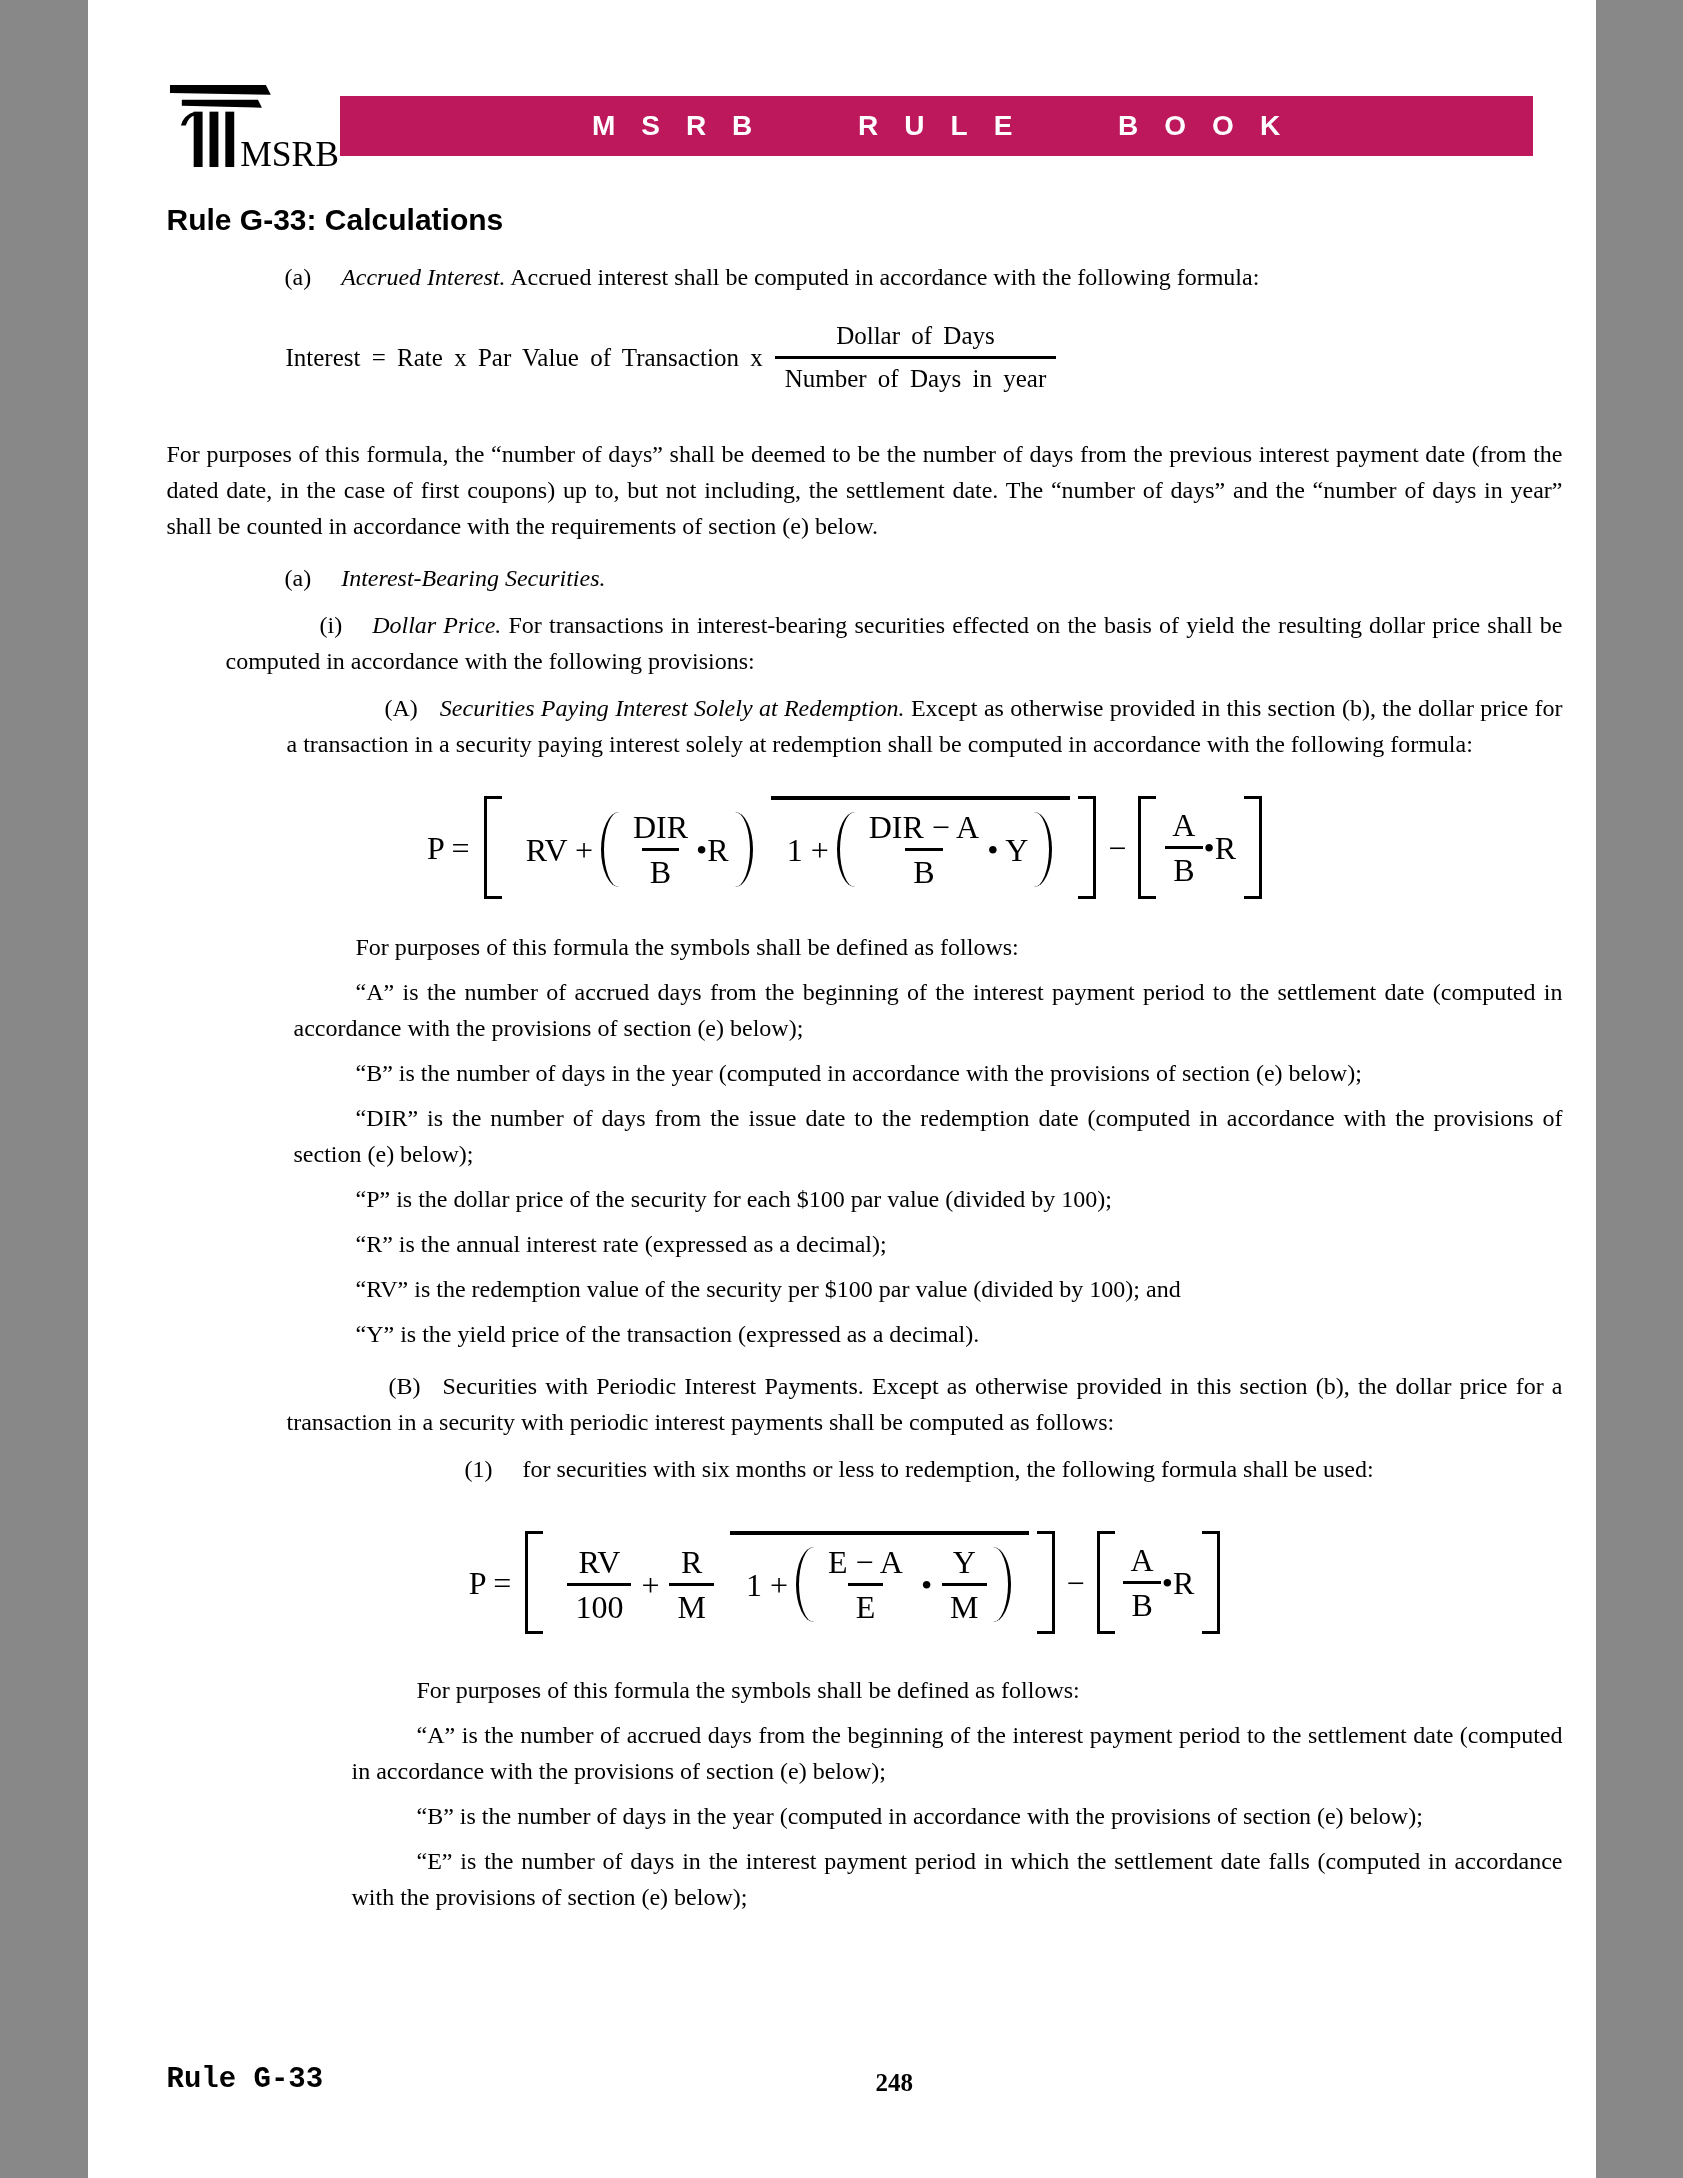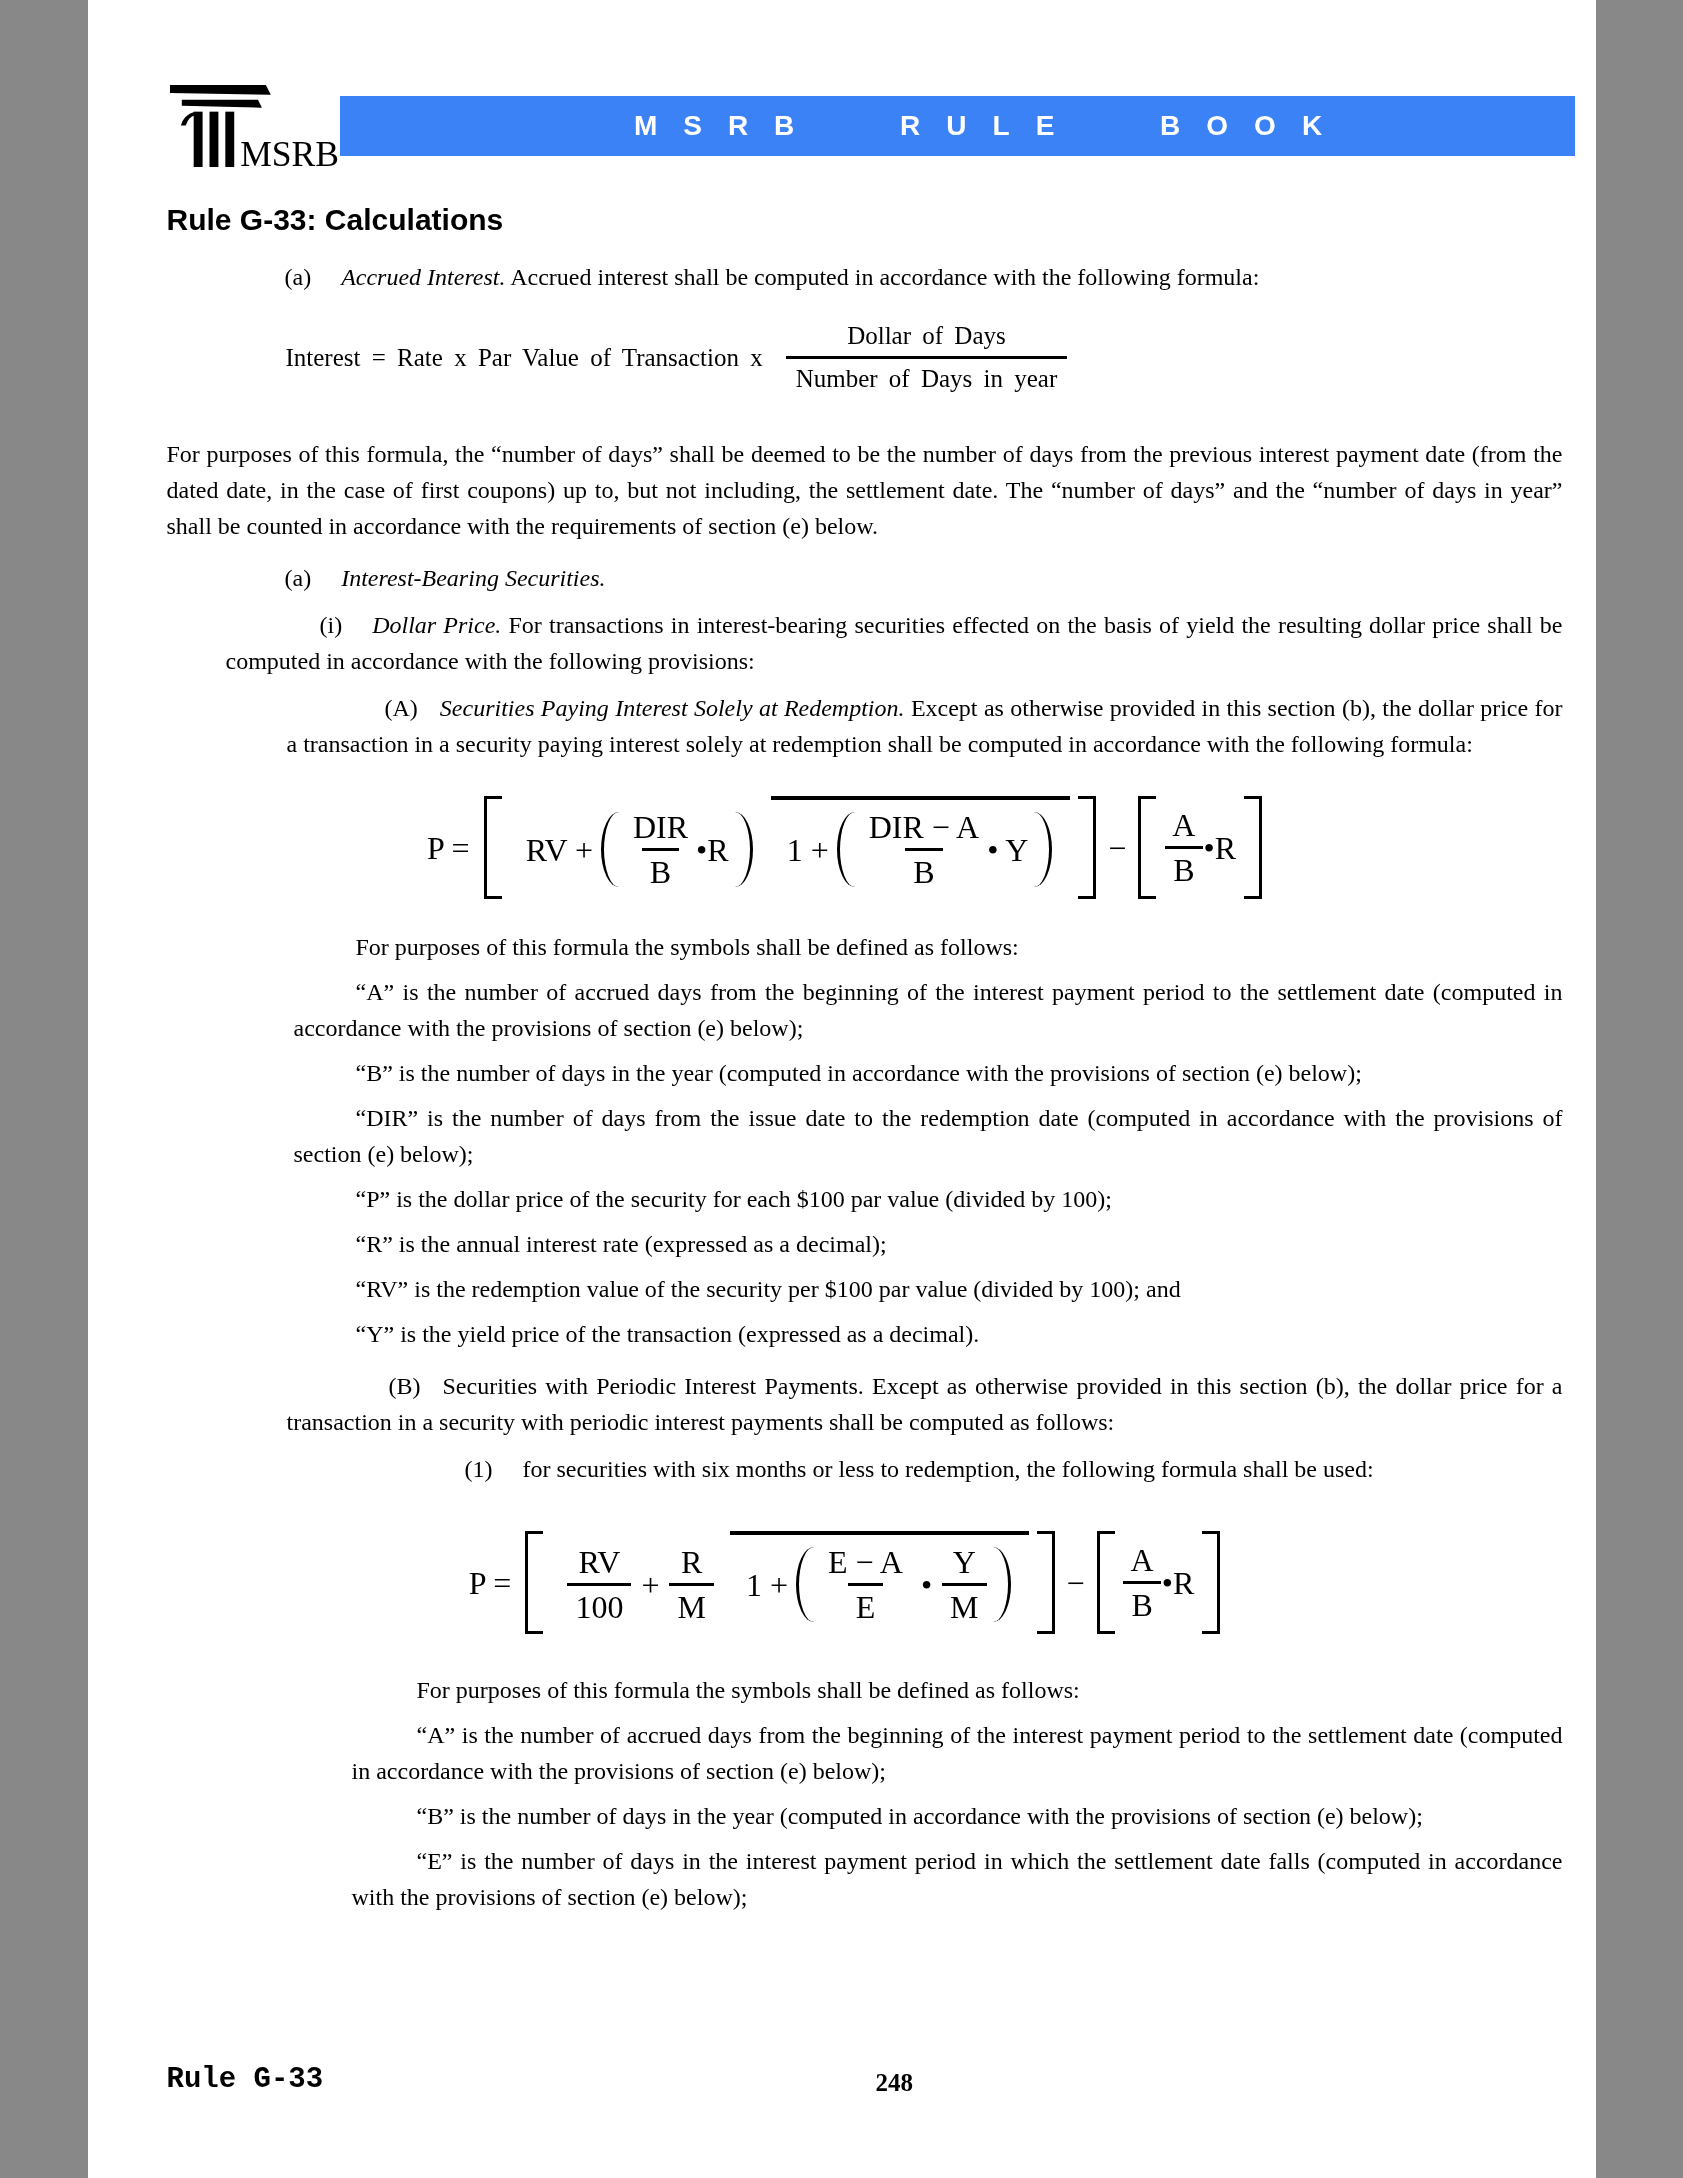--- a/index.html
+++ b/index.html
@@ -12,28 +12,27 @@
     font-family: "Liberation Serif", "DejaVu Serif", serif;
     font-size: 24px;
     line-height: 36px;
     overflow: hidden;
   }
 
   
   .logo { position:absolute; left:79px; top:81px; }
   .banner {
     position:absolute; left:252px; top:96px; width:1193px; height:60px;
-    background:#3b82f6; color:#fff;
+    background:#be185d; color:#fff;
     display:flex; align-items:center; justify-content:center;
     font-family:"Liberation Sans","DejaVu Sans",sans-serif;
     font-size:28px; font-weight:600;
     letter-spacing:26px; word-spacing:46px;
     text-indent:26px; 
     white-space:nowrap;
-    padding-left:42px;
   }
 
   
   .content { position:absolute; left:79px; top:203px; width:1396px; }
   h1.title {
     font-family:"Liberation Sans","DejaVu Sans",sans-serif;
     font-size:30px; line-height:34px; font-weight:bold;
     margin:0 0 22px 0;
   }
   p { margin:0 0 11px 0; text-align:justify; }
@@ -47,21 +46,21 @@
   .p-B  { margin-left:120px; text-indent:51px; margin-top:16px; }
   .p-1  { margin-left:168px; text-indent:65px; }
   .defs1 p { margin-left:127px; text-indent:62px; margin-bottom:9px; }
   .defs2 p { margin-left:185px; text-indent:65px; margin-bottom:9px; }
 
   
   .eq1 {
     display:flex; align-items:center; justify-content:flex-start;
     margin:24px 0 40px 119px; font-size:25px; word-spacing:5px;
   }
-  .eq1 .lead { margin-right:23px; }
+  .eq1 .lead { margin-right:12px; }
   .frac { display:inline-flex; flex-direction:column; align-items:center; text-align:center; }
   .frac .ft { padding:0 10px 3px 10px; line-height:34px; }
   .frac .fb { border-top:3px solid #000; padding:3px 10px 0 10px; line-height:34px; }
 
   
   .bigformula {
     display:flex; align-items:center; justify-content:center;
     font-size:32px; line-height:40px;
     margin:34px 40px 30px 0;
   }

